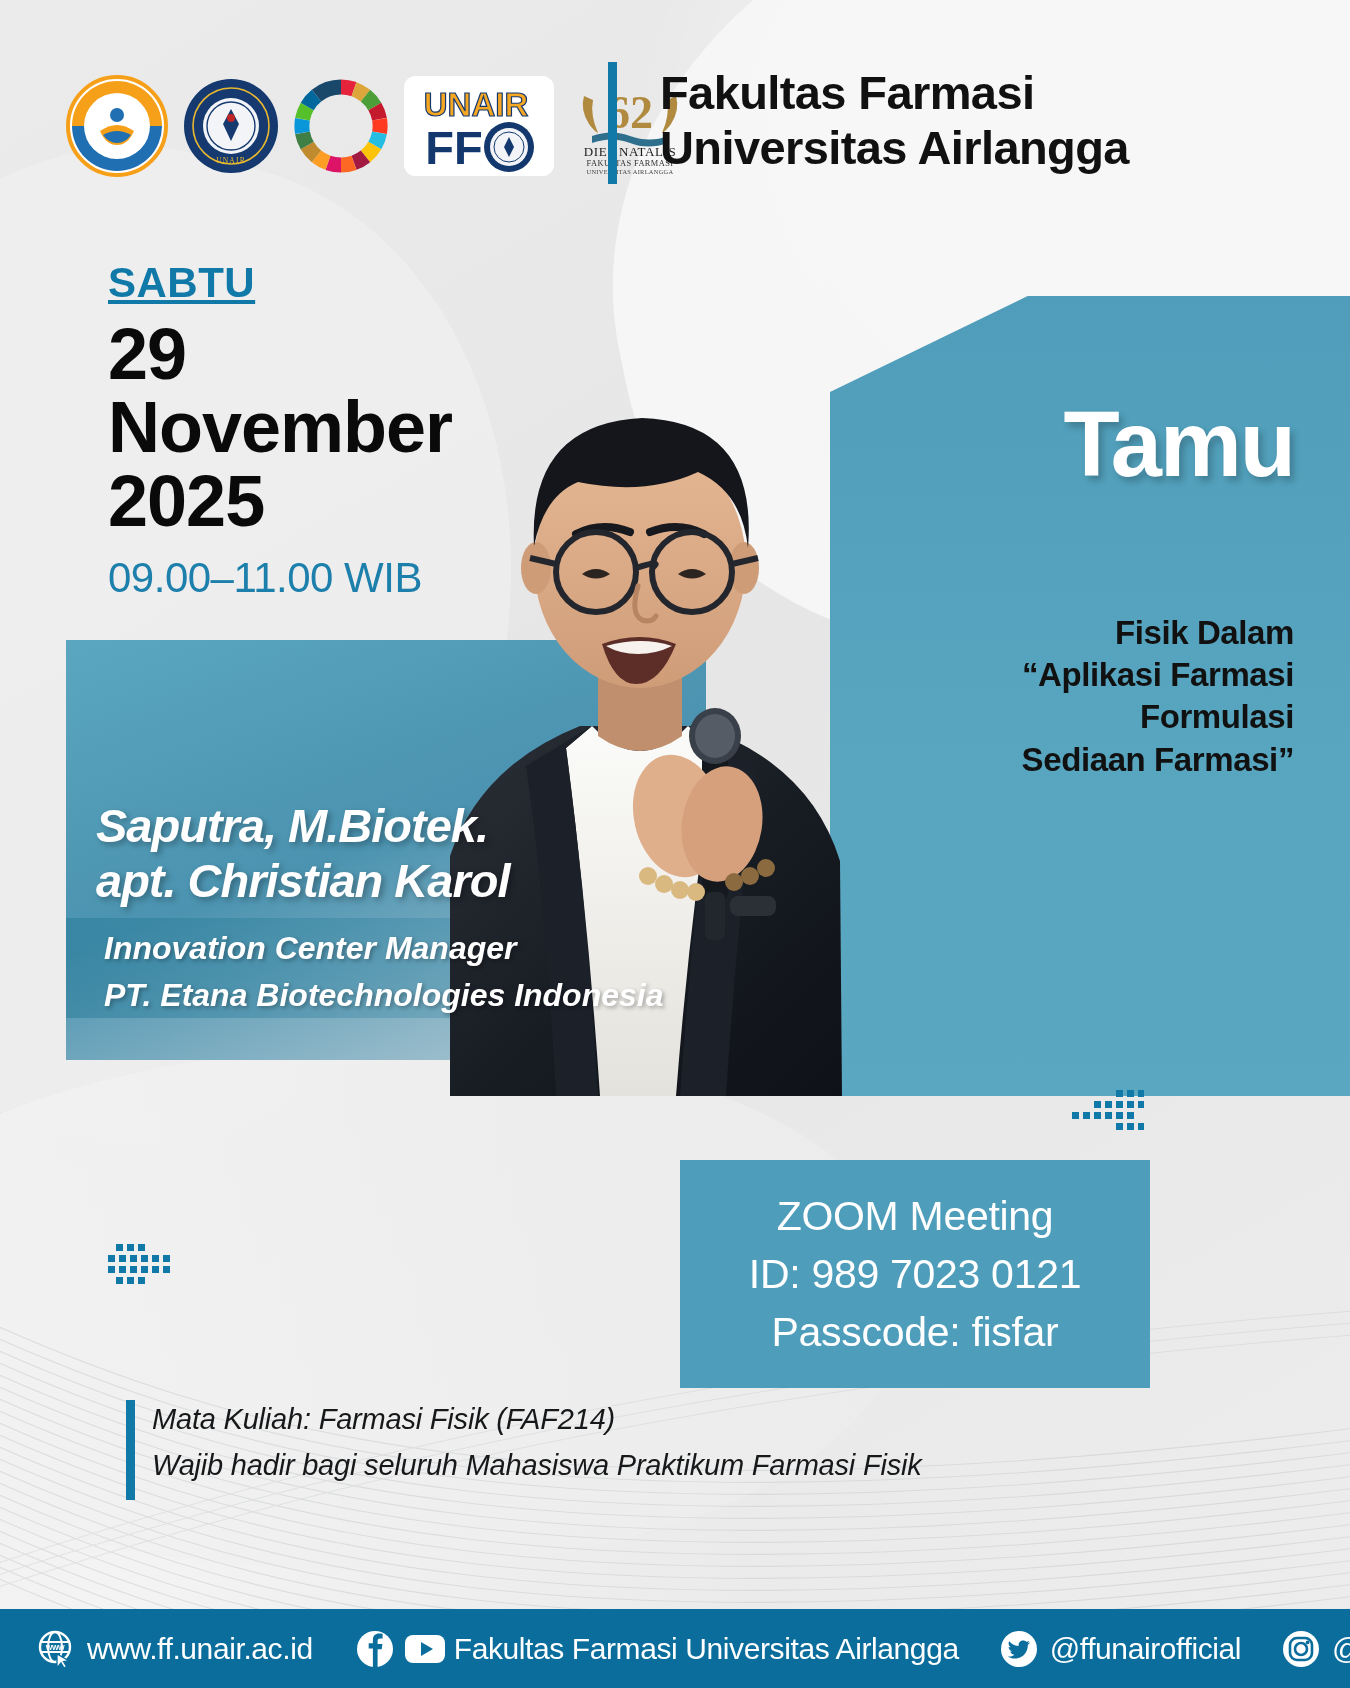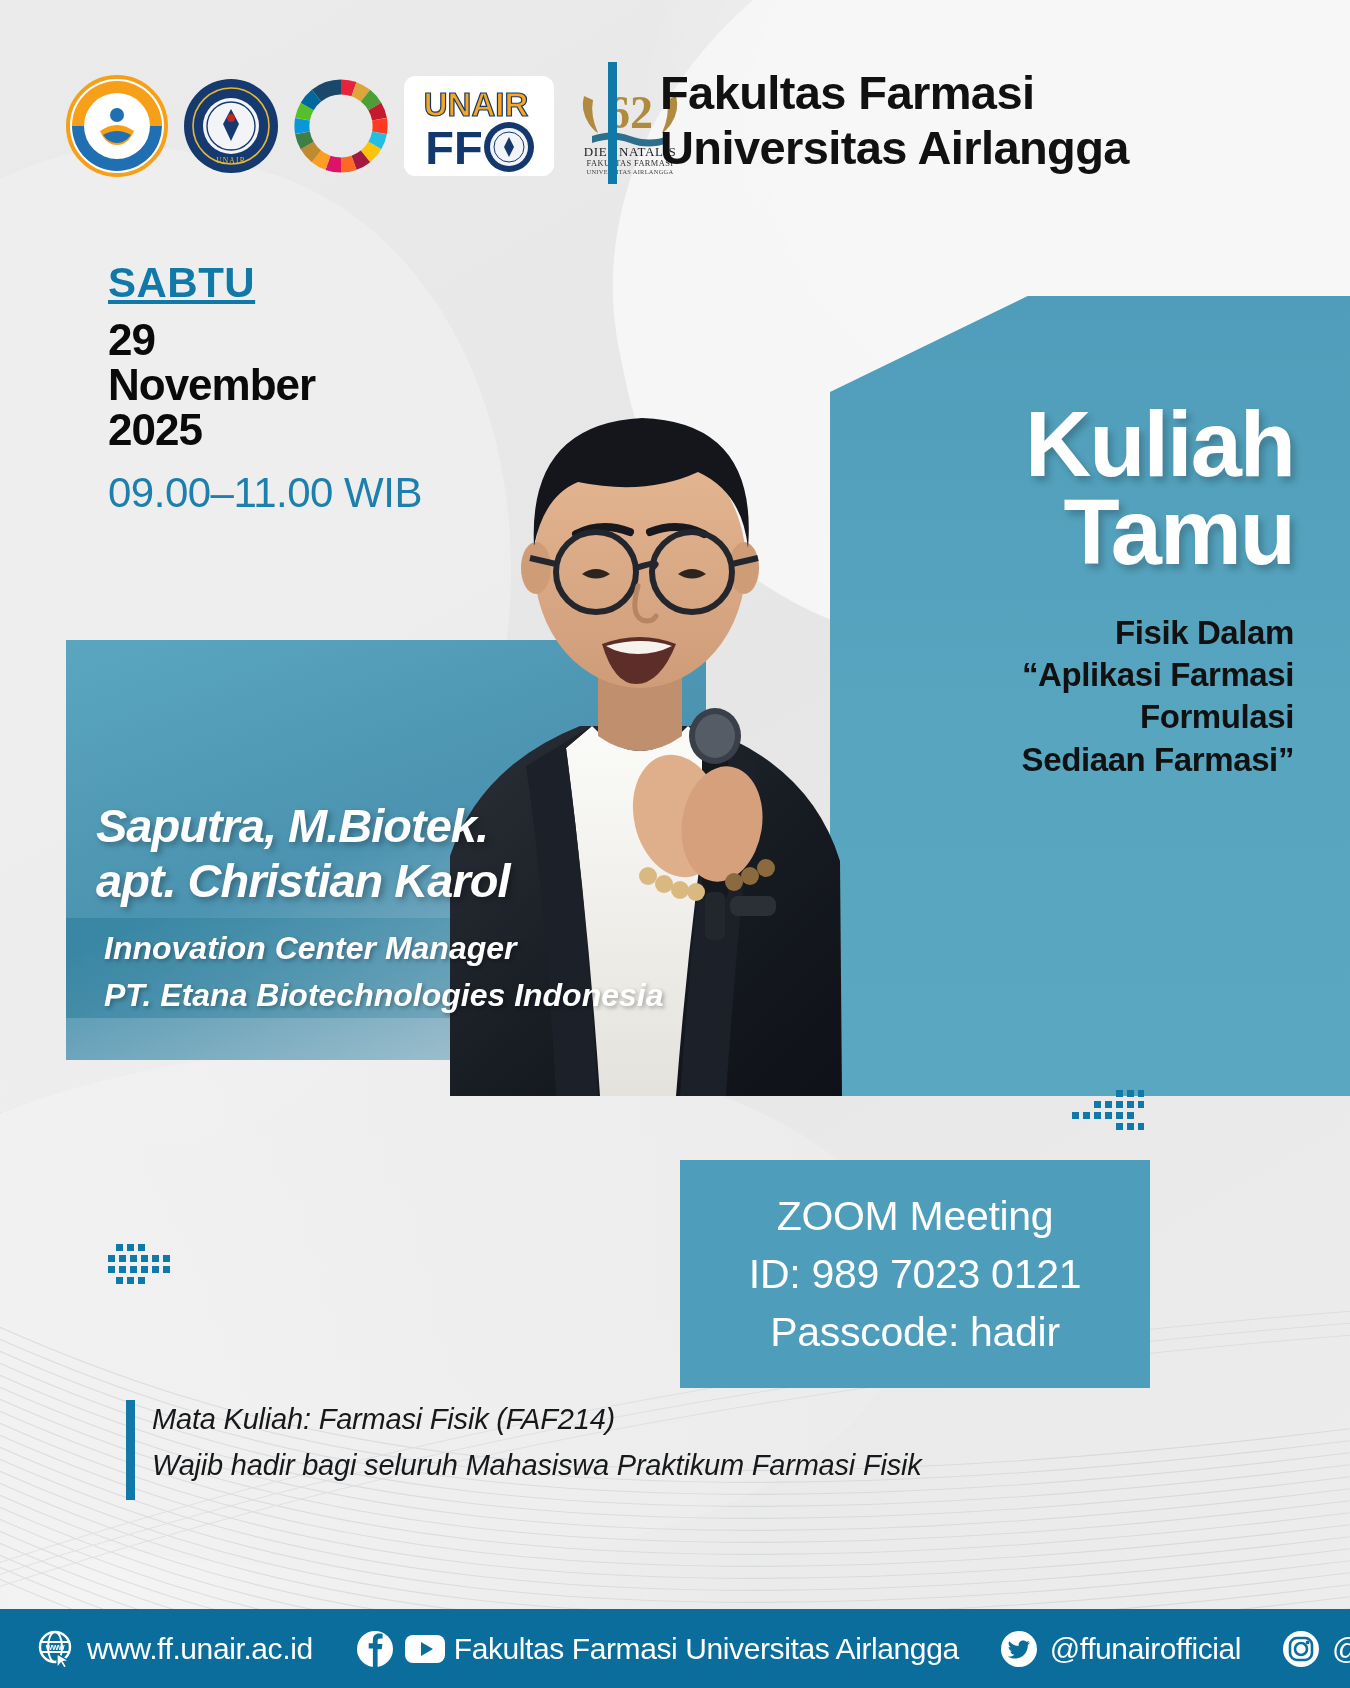--- a/index.html
+++ b/index.html
@@ -44,21 +44,21 @@
   .logo-dies{width:120px;height:100px;display:flex;flex-direction:column;
     align-items:center;justify-content:center;}
 
   .hdr-rule{position:absolute;left:608px;top:62px;width:9px;height:122px;background:#1079a8;}
   .hdr-title{position:absolute;left:660px;top:66px;width:640px;
     font-size:47px;line-height:1.17;font-weight:800;color:#111;letter-spacing:-0.6px;}
 
   
   .date-block{position:absolute;left:108px;top:262px;width:430px;z-index:6;}
   .day-name{font-size:42px;font-weight:800;color:#1079a8;letter-spacing:0.5px;line-height:1;text-decoration:underline;}
-  .date-lines{margin-top:14px;font-size:44px;font-weight:800;color:#0a0a0a;line-height:1.02;letter-spacing:-1px;}
+  .date-lines{margin-top:14px;font-size:72px;font-weight:800;color:#0a0a0a;line-height:1.02;letter-spacing:-1px;}
   .date-time{margin-top:16px;font-size:42px;font-weight:500;color:#1d7fab;letter-spacing:-0.5px;}
 
   
   .hex-panel{position:absolute;right:0;top:296px;width:520px;height:800px;
     background:linear-gradient(180deg,#4f9dba 0%,#57a5bf 55%,#5aa7c1 100%);
     clip-path:polygon(38% 0%, 100% 0%, 100% 100%, 0% 100%, 0% 12%);
     z-index:2;}
   .kuliah-title{position:absolute;right:56px;top:400px;z-index:7;
     text-align:right;color:#fff;font-weight:800;font-size:92px;line-height:.96;
     letter-spacing:-2px;text-shadow:4px 5px 7px rgba(0,0,0,.22);}
@@ -303,21 +303,20 @@
     <div class="day-name">SABTU</div>
     <div class="date-lines">
       <div>29</div>
       <div>November</div>
       <div>2025</div>
     </div>
     <div class="date-time">09.00–11.00 WIB</div>
   </div>
 
   <div class="kuliah-title">
-    <div>Kuliah</div>
     <div>Tamu</div>
   </div>
 
   <div class="kuliah-sub">
     <div>Fisik Dalam</div>
     <div>“Aplikasi Farmasi</div>
     <div>Formulasi</div>
     <div>Sediaan Farmasi”</div>
   </div>
 
@@ -411,21 +410,21 @@
         <path d="M-60 300 C 360 160, 780 70, 1420 24"></path>
         <path d="M-60 312 C 360 172, 780 82, 1420 36"></path>
         <path d="M-60 324 C 360 184, 780 94, 1420 48"></path>
       </g>
     </svg>
   </div>
 
   <div class="zoom-box">
     <div>ZOOM Meeting</div>
     <div>ID: 989 7023 0121</div>
-    <div>Passcode: hadir</div>
+    <div>Passcode: fisfar</div>
   </div>
 
   <div class="note-bar"></div>
   <div class="note">
     <div>Mata Kuliah: Farmasi Fisik (FAF214)</div>
     <div>Wajib hadir bagi seluruh Mahasiswa Praktikum Farmasi Fisik</div>
   </div>
 
   <div class="footer">
 

